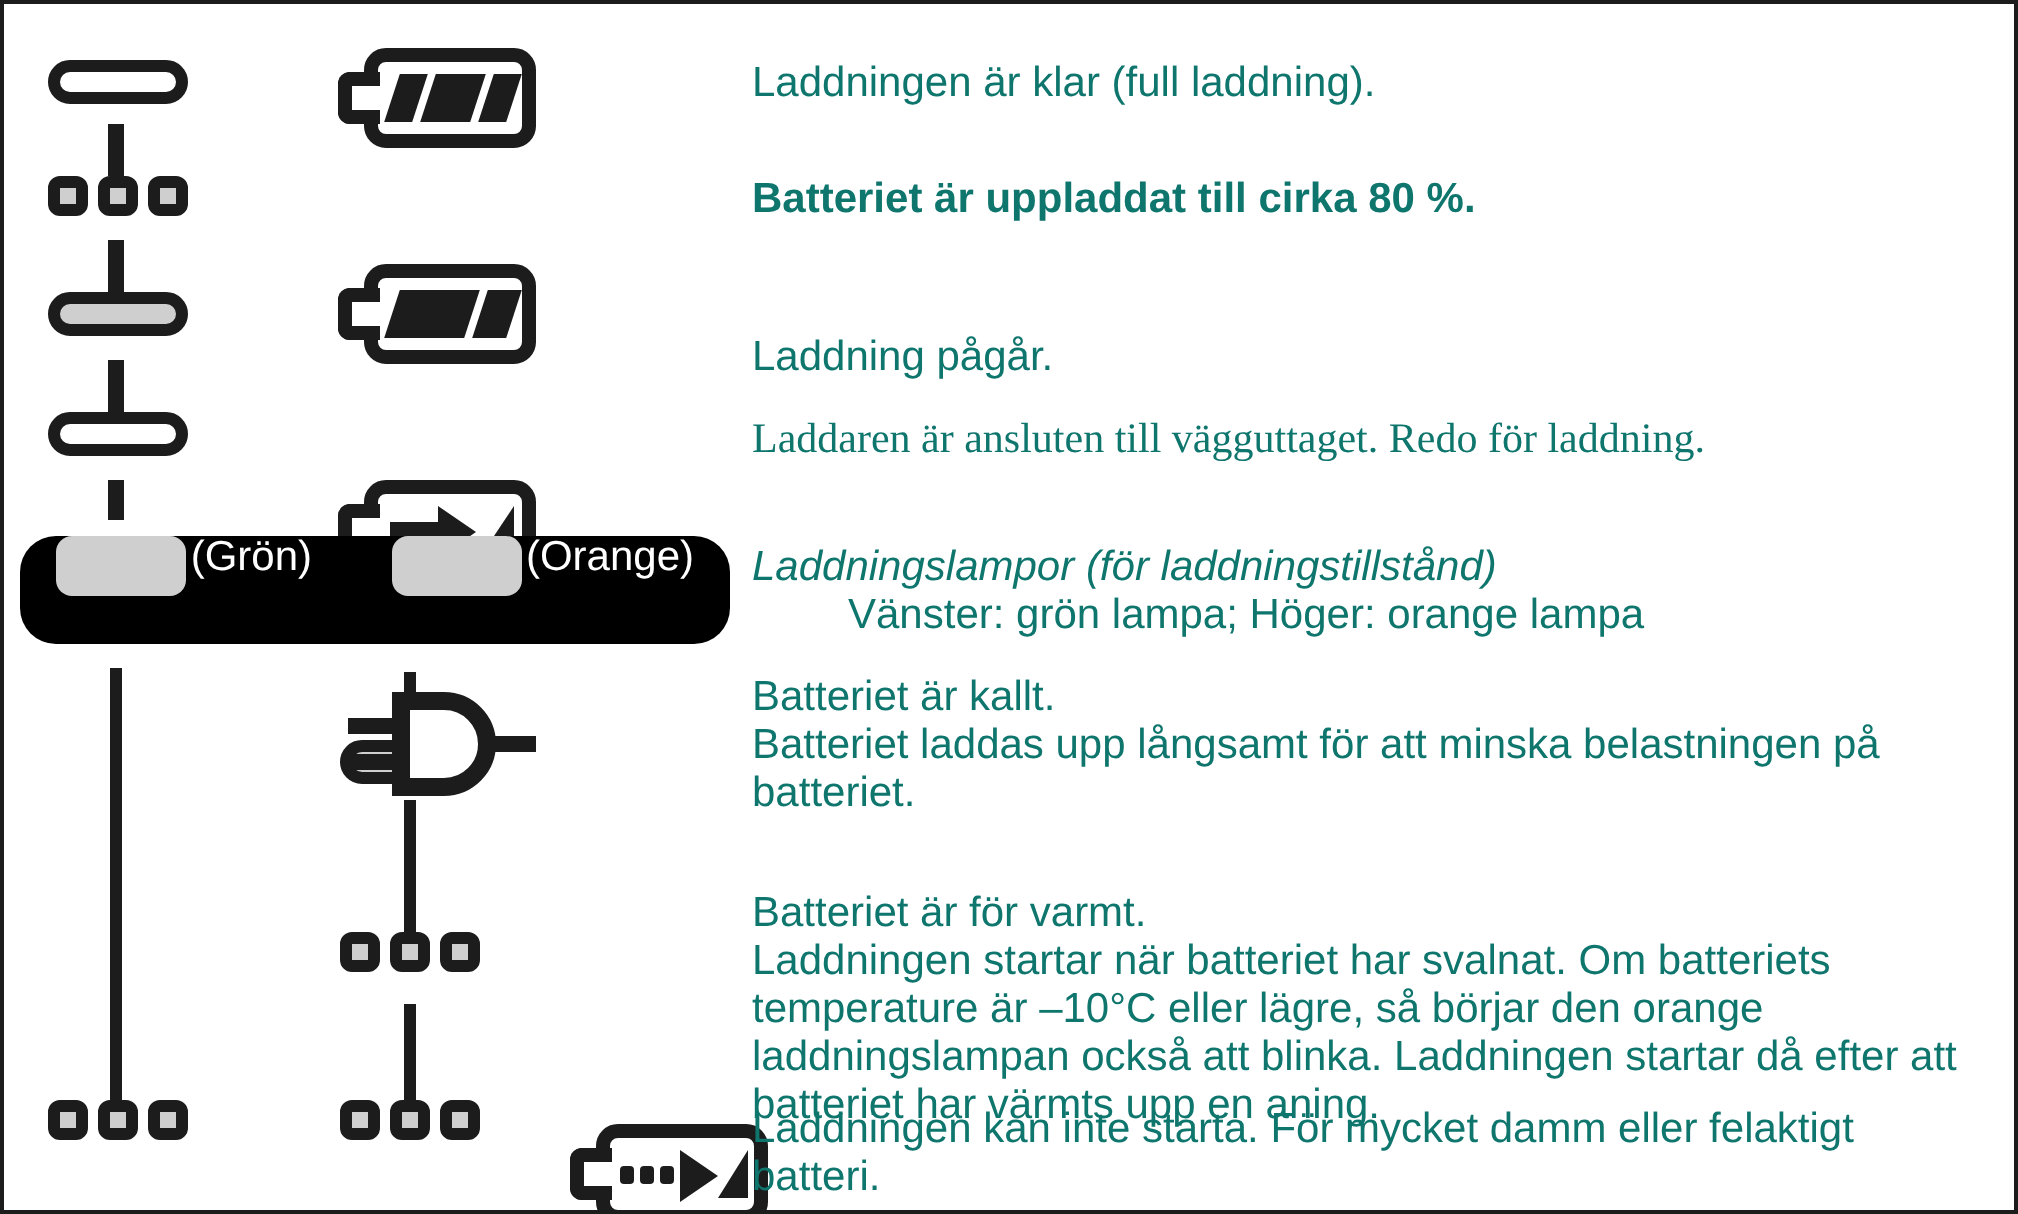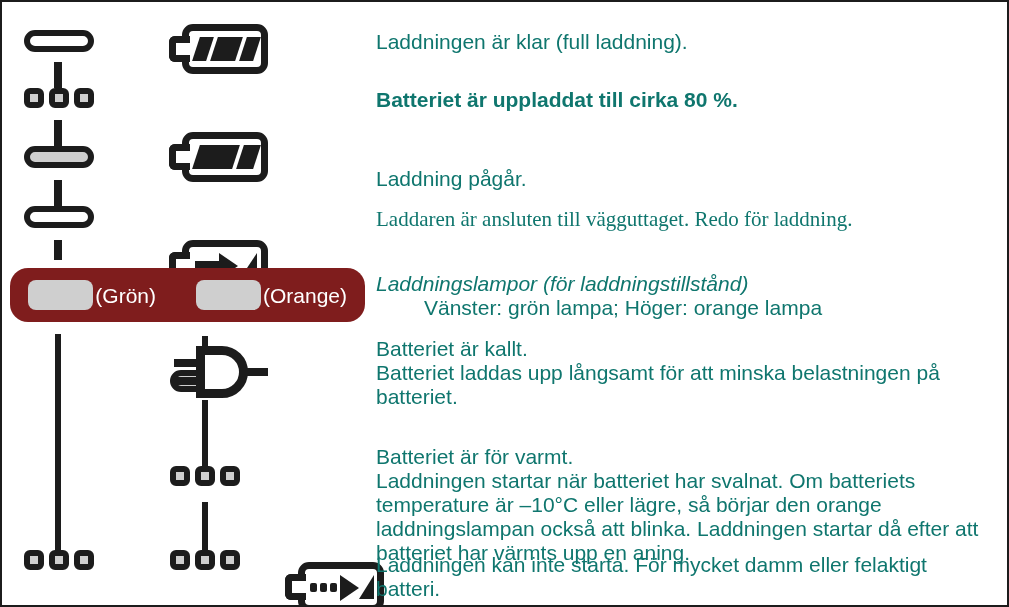--- a/index.html
+++ b/index.html
@@ -85,24 +85,23 @@
   .plug .prong{
     position:absolute;left:0;width:26px;height:8px;background:#1c1c1c;
   }
   .plug .prong.p1{top:13px;}
   .plug .prong.p2{top:31px;}
   .plug .tail{position:absolute;left:72px;top:22px;width:22px;height:8px;background:#1c1c1c;}
 
   
   #lamp-bar{
     box-sizing:border-box;
-    background:#7f1d1d;
+    background:#000000;
     border-radius:18px;
     display:flex;
-    align-items:center;
     padding:0 18px;
     color:#ffffff;
   }
   #lamp-bar .lamp{
     width:66px;height:30px;border-radius:8px;background:#cfcfcf;
   }
   #lamp-bar .lbl{
     font-size:21px;
     line-height:1;
     margin-left:2px;

